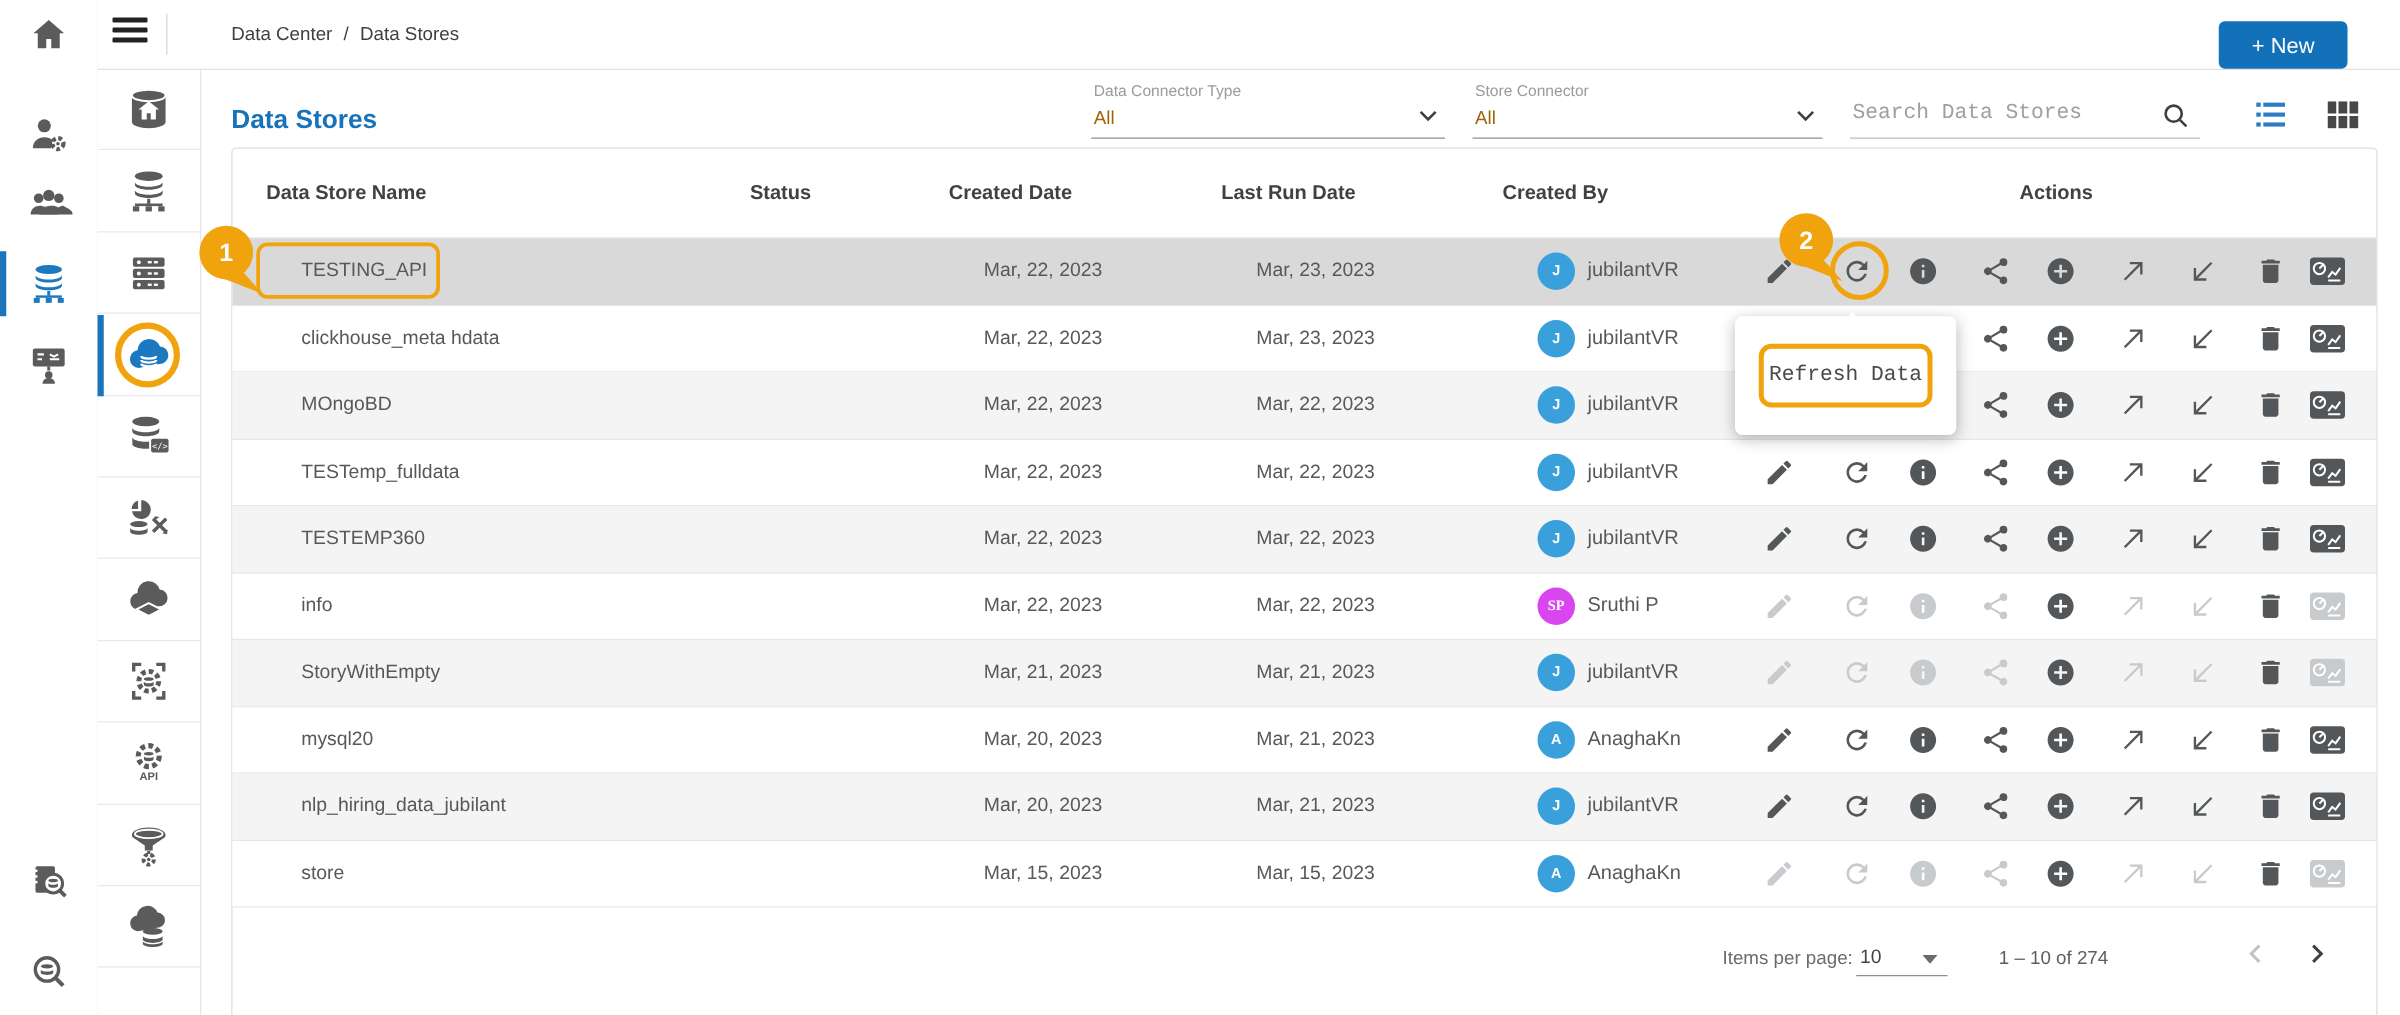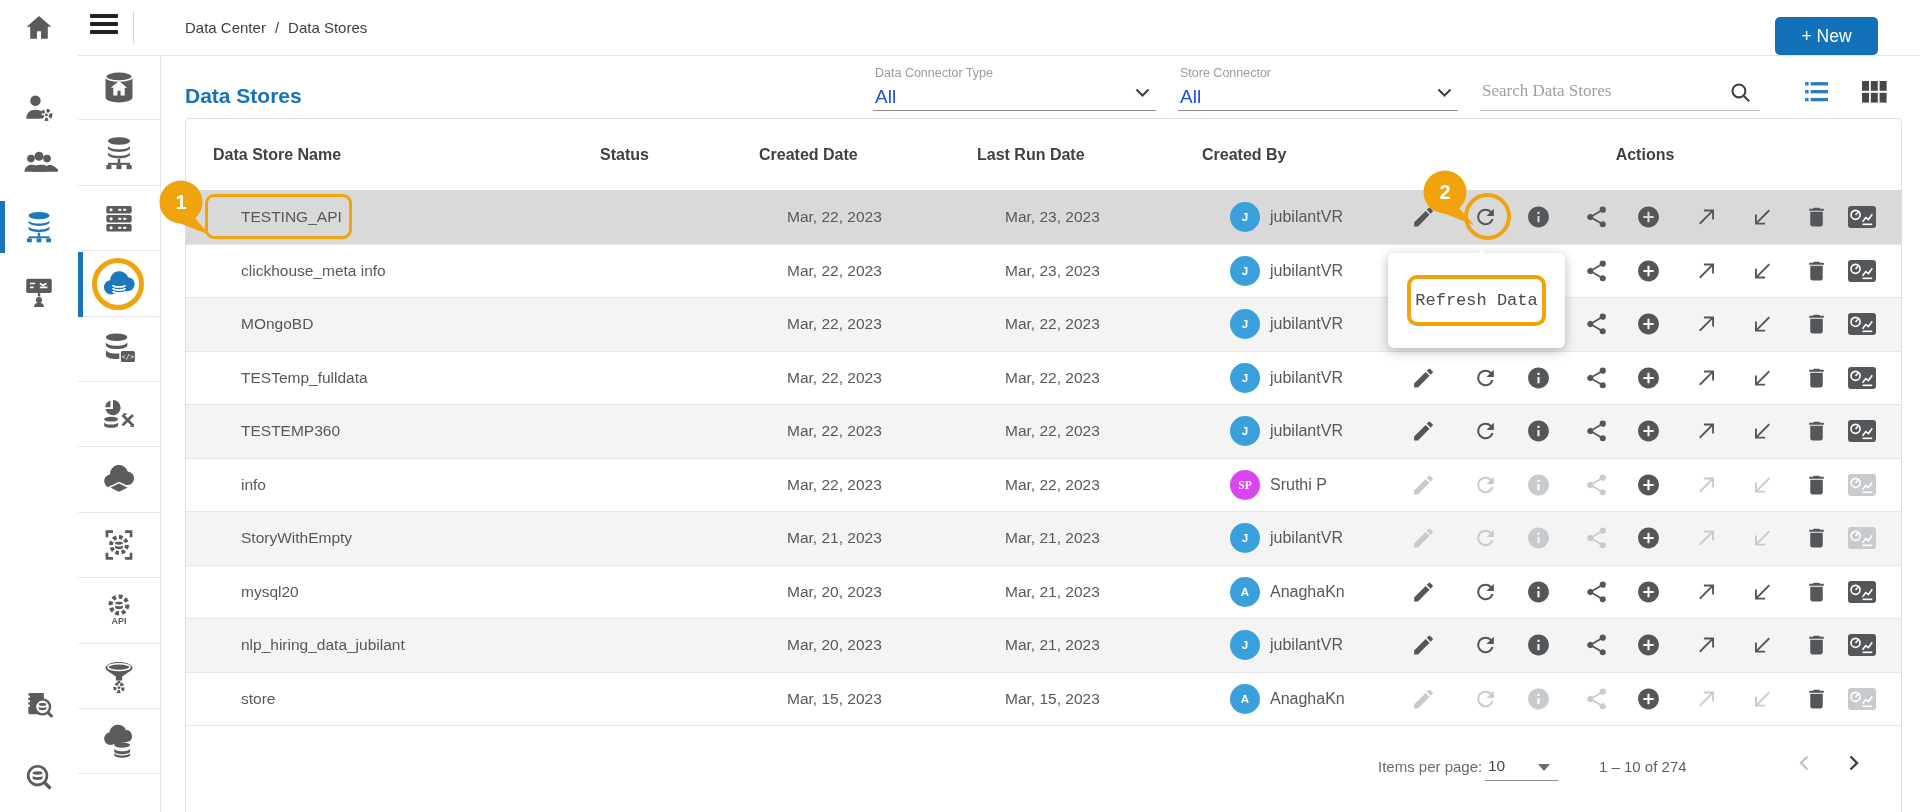--- a/index.html
+++ b/index.html
@@ -24,25 +24,25 @@
   #hamburger i{display:block;width:28px;height:3.6px;background:#222;margin-bottom:4.4px;border-radius:1px;}
   #tb-divider{left:55px;top:11px;width:1px;height:33px;background:#D5D5D5;}
   #breadcrumb{left:107px;top:0;height:55px;display:flex;align-items:center;gap:9px;font-size:15px;color:#3F3F3F;}
   #new-btn{left:1697px;top:5px;width:103px;height:38px;border-radius:5px;background:#1371B9;color:#fff;
            display:flex;align-items:center;justify-content:center;font-size:17.5px;cursor:pointer;margin-top:12px;}
 
   
   #page-title{left:185px;top:84px;font-size:21px;font-weight:bold;color:#1673BA;}
   .filter{border-bottom:1px solid #909090;height:44px;}
   .filter .flabel{position:absolute;left:2px;top:0;font-size:12.5px;color:#9B9B9B;}
-  .filter .fvalue{position:absolute;left:2px;top:20px;font-size:19px;color:#1d4ed8;}
+  .filter .fvalue{position:absolute;left:2px;top:20px;font-size:15px;color:#a16207;}
   .filter .chev{position:absolute;right:6px;top:22px;}
   #searchbox{left:1480px;top:68px;width:280px;height:42px;border-bottom:1px solid #BDBDBD;}
   #searchbox input{border:0;outline:0;background:transparent;width:240px;font-size:17px;color:#555;
-                   font-family:Liberation Serif, serif;position:absolute;left:0;top:12px;}
+                   font-family:Liberation Mono, monospace;position:absolute;left:0;top:12px;}
   #searchbox input::placeholder{color:#9AA0A6;}
   .viewicon{top:80px;cursor:pointer;}
 
   
   #card{left:185px;top:118px;width:1717px;height:812px;border:1px solid #DEDEDE;border-radius:4px;background:#fff;box-sizing:border-box;}
   #thead{position:absolute;left:0;top:0;width:100%;height:72px;border-bottom:1px solid #D9D9D9;box-sizing:border-box;
          font-size:16px;font-weight:bold;color:#414141;}
   .th{position:absolute;top:50%;transform:translateY(-50%);}
   #tbody{position:absolute;left:0;top:72px;width:100%;}
   .row{position:relative;height:53.5px;box-sizing:border-box;border-bottom:1px solid #E6E6E6;background:#fff;cursor:pointer;}
@@ -428,21 +428,21 @@
     <span class="act chartbox">
       <svg width="22" height="16" viewBox="0 0 26 20" fill="none" stroke="#fff" stroke-width="1.5">
               <circle cx="7" cy="8" r="4.2"></circle>
               <path d="M7 8l2.6-2.6"></path>
               <path d="M13.5 14.5l3-4 2.5 2 3.5-5"></path>
               <path d="M13.5 16.8h9"></path>
             </svg>
     </span>
   </div>
         <div class="row">
-    <div class="cell c-name">clickhouse_meta info</div>
+    <div class="cell c-name">clickhouse_meta hdata</div>
     <div class="cell c-created">Mar, 22, 2023</div>
     <div class="cell c-lastrun">Mar, 23, 2023</div>
     <div class="cell c-creator">
       <span class="avatar" style="background: rgb(58, 160, 220);">J</span>
       <span>jubilantVR</span>
     </div>
     <span class="act">
       <svg viewBox="0 0 24 24" fill="currentColor">
               <path d="M3 17.25V21h3.75L17.8 9.94l-3.75-3.75L3 17.25zM20.71 7.04a1 1 0 0 0 0-1.41l-2.34-2.34a1 1 0 0 0-1.41 0l-1.83 1.83 3.75 3.75 1.83-1.83z"></path>
             </svg>

